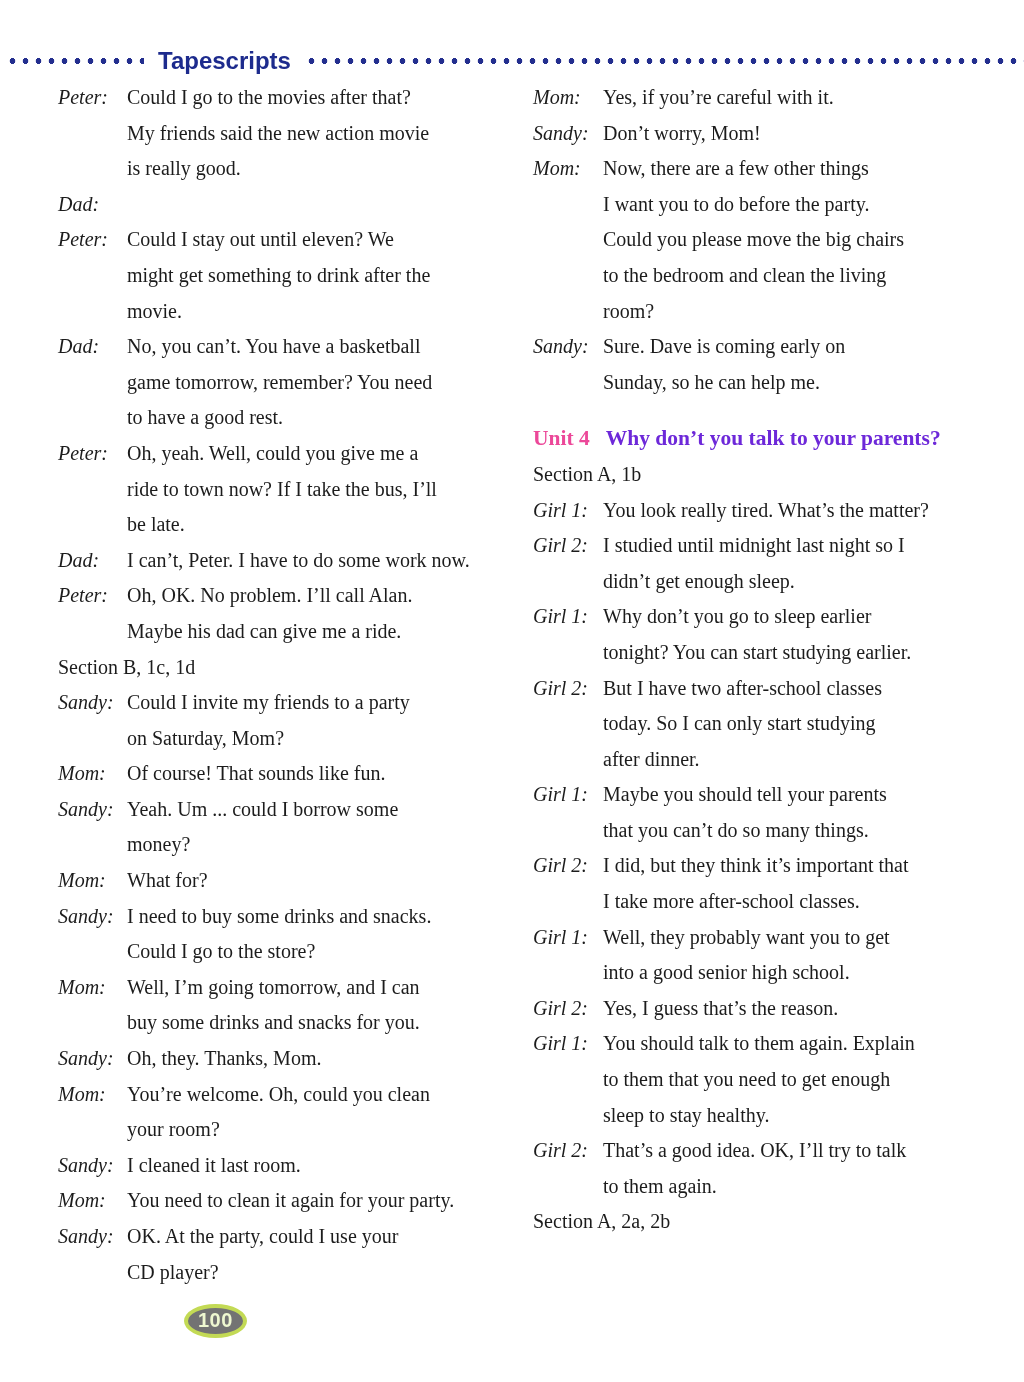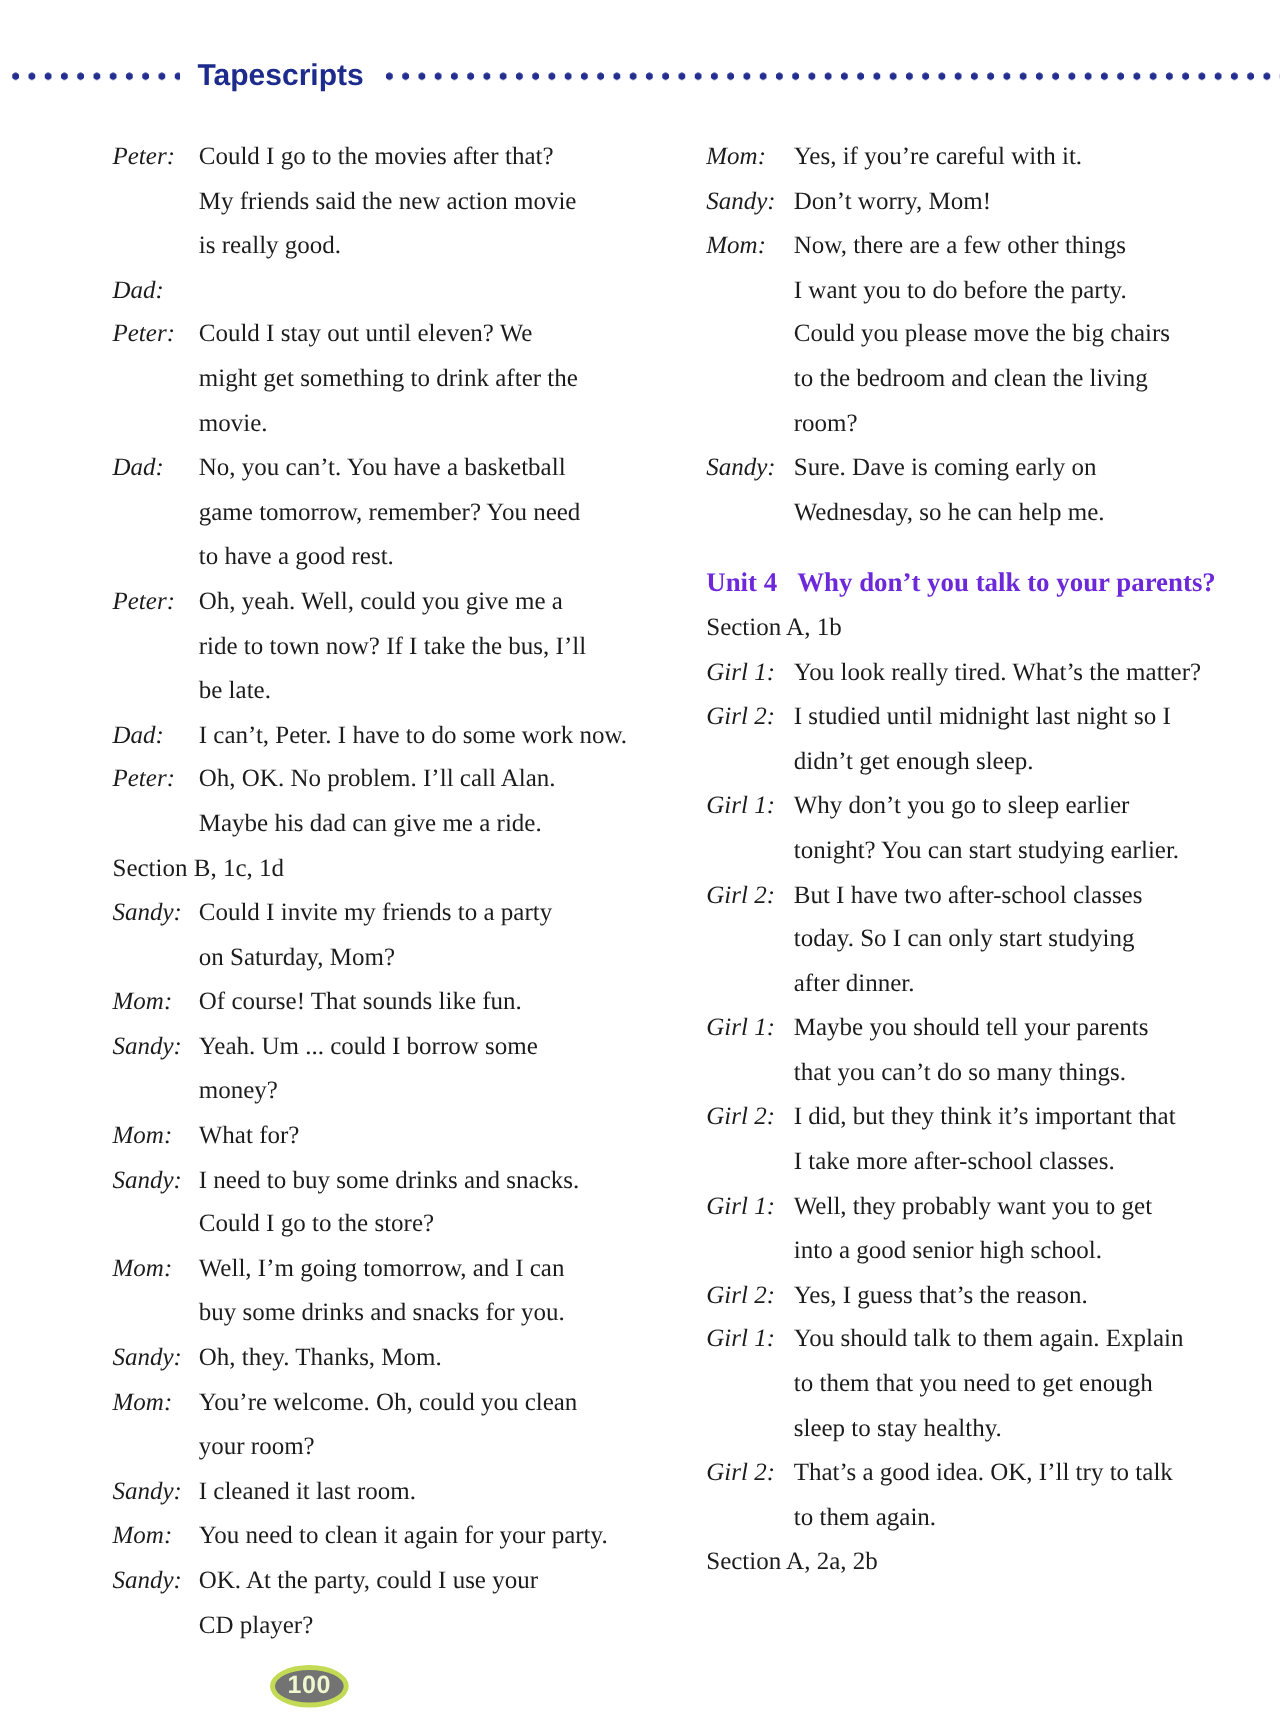--- a/index.html
+++ b/index.html
@@ -26,42 +26,42 @@
   }
   .dots-left { width: 138px; margin-left: 6px; }
   .dots-right { flex: 1; margin-right: 0; }
   .page-title {
     font-family: "Liberation Sans", "DejaVu Sans", sans-serif;
     font-weight: bold; font-size: 24px; color: #1d2b8d;
     margin: 0 14px 0 14px; letter-spacing: 0px; line-height: 30px;
   }
 
   
-  .columns { display: flex; margin-top: 30px; padding-left: 90px; }
+  .columns { display: flex; margin-top: 2px; padding-left: 58px; }
   .col { display: block; }
   .col-left  { width: 435px; }
   .col-right { width: 433px; margin-left: 40px; }
 
   .row { display: flex; align-items: flex-start; }
   .speaker {
     flex: 0 0 69px; font-style: italic;
     font-size: 20px; line-height: 35.6px; white-space: pre;
   }
   .col-right .speaker { flex: 0 0 70px; }
   .text {
     white-space: pre; font-size: 20px; line-height: 35.6px;
   }
   .section-heading {
     font-weight: normal; font-size: 20px; line-height: 35.6px;
   }
   .unit-heading {
     font-weight: bold; font-size: 21.5px; line-height: 35.6px;
     margin-top: 21px; white-space: pre;
   }
-  .unit-label { color: #6d28d9; margin-right: 16px; }
+  .unit-label { color: #ec4899; margin-right: 16px; }
   .unit-title { color: #6d28d9; }
 
   
   .page-badge {
     display: inline-block;
     margin: 14px 0 0 126px;
     background: #737373;
     border: 4px solid #c3da55;
     border-radius: 50%;
     color: #eef7d0;
@@ -188,21 +188,21 @@
           <span class="speaker">Mom:</span>
           <span class="text">Now, there are a few other things
 I want you to do before the party.
 Could you please move the big chairs
 to the bedroom and clean the living
 room?</span>
         </div>
       <div class="row">
           <span class="speaker">Sandy:</span>
           <span class="text">Sure. Dave is coming early on
-Wednesday, so he can help me.</span>
+Sunday, so he can help me.</span>
         </div>
       <div class="unit-heading"><span class="unit-label">Unit 4</span><span class="unit-title">Why don’t you talk to your parents?</span></div>
       <div class="section-heading">Section A, 1b</div>
       <div class="row">
           <span class="speaker">Girl 1:</span>
           <span class="text">You look really tired. What’s the matter?</span>
         </div>
       <div class="row">
           <span class="speaker">Girl 2:</span>
           <span class="text">I studied until midnight last night so I

